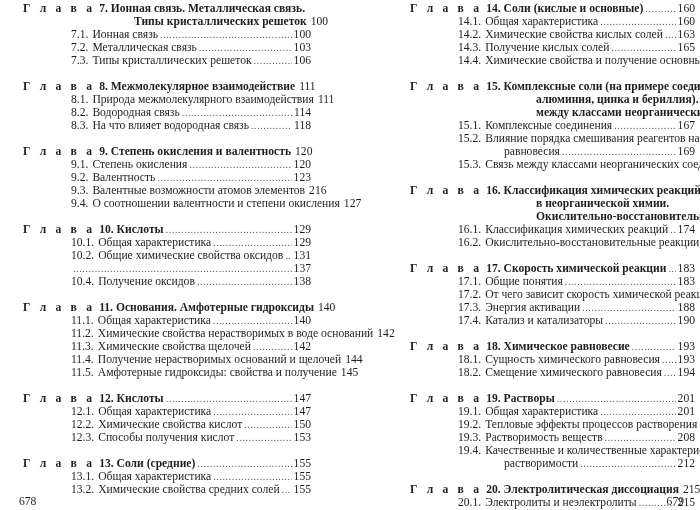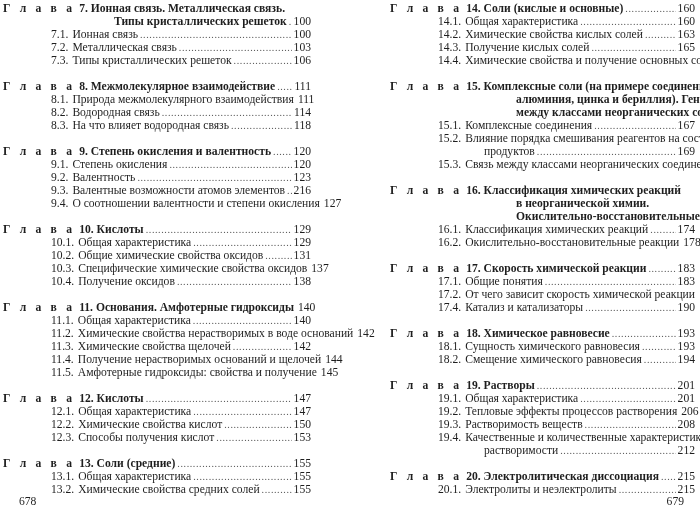--- a/index.html
+++ b/index.html
@@ -1,21 +1,21 @@
 <!DOCTYPE html>
 <html><head>
 <meta charset="utf-8">
 <style>
   html, body { margin:0; padding:0; background:#fff; }
   body { width:700px; height:510px; position:relative; overflow:hidden;
          font-family:"Liberation Serif", "DejaVu Serif", serif; color:#1e1e1e; font-size:11.6px; }
   .page { position:absolute; top:2px; }
   .page.left { left:3px; width:308px; }
   .page.right { left:390px; width:305px; }
-  .chapter { margin-bottom:13px; }
+  .chapter { margin-bottom:13px;margin-left:20px; }
   .line { display:flex; align-items:flex-end; height:13px; line-height:13px; white-space:nowrap; }
   .line .txt { flex:0 0 auto; }
   .line .dots { flex:1 1 auto; overflow:hidden; margin:0 2px; color:#555; letter-spacing:0.6px; font-size:10px; line-height:13px; }
   .line .dots::before { content:"................................................................................................................................................................"; }
   .line .pg { flex:0 0 auto; text-align:center; min-width:16px; }
   .line.nodots .dots { visibility:hidden; }
   .head .txt, .head .pg { font-weight:bold; }
   .head .pg { font-weight:normal; }
   .glava { letter-spacing:3.2px; font-weight:bold; margin-right:4px; }
   .title { font-weight:bold; }
@@ -117,21 +117,20 @@
         <span class="txt"><span class="num">10.1.</span><span>Общая характеристика</span></span>
         <span class="dots"></span>
         <span class="pg">129</span>
       </div>
       <div class="line sub">
         <span class="txt"><span class="num">10.2.</span><span>Общие химические свойства оксидов</span></span>
         <span class="dots"></span>
         <span class="pg">131</span>
       </div>
       <div class="line sub">
-        <span class="txt"><span class="num">10.3.</span><span>Специфические химические свойства оксидов</span></span>
         <span class="dots"></span>
         <span class="pg">137</span>
       </div>
       <div class="line sub">
         <span class="txt"><span class="num">10.4.</span><span>Получение оксидов</span></span>
         <span class="dots"></span>
         <span class="pg">138</span>
       </div>
     </div>
     <div class="chapter">
@@ -249,21 +248,21 @@
       <div class="line sub">
         <span class="txt"><span class="num">15.1.</span><span>Комплексные соединения</span></span>
         <span class="dots"></span>
         <span class="pg">167</span>
       </div>
       <div class="line sub nodots">
         <span class="txt"><span class="num">15.2.</span><span>Влияние порядка смешивания реагентов на состав</span></span>
         <span class="dots"></span>
       </div>
       <div class="line subcont">
-        <span class="txt"><span>продуктов</span></span>
+        <span class="txt"><span>равновесия</span></span>
         <span class="dots"></span>
         <span class="pg">169</span>
       </div>
       <div class="line sub">
         <span class="txt"><span class="num">15.3.</span><span>Связь между классами неорганических соединений</span></span>
         <span class="dots"></span>
       </div>
     </div>
     <div class="chapter">
       <div class="line head nodots">
@@ -297,20 +296,25 @@
       </div>
       <div class="line sub">
         <span class="txt"><span class="num">17.1.</span><span>Общие понятия</span></span>
         <span class="dots"></span>
         <span class="pg">183</span>
       </div>
       <div class="line sub">
         <span class="txt"><span class="num">17.2.</span><span>От чего зависит скорость химической реакции</span></span>
         <span class="dots"></span>
         <span class="pg">186</span>
+      </div>
+      <div class="line sub">
+        <span class="txt"><span class="num">17.3.</span><span>Энергия активации</span></span>
+        <span class="dots"></span>
+        <span class="pg">188</span>
       </div>
       <div class="line sub">
         <span class="txt"><span class="num">17.4.</span><span>Катализ и катализаторы</span></span>
         <span class="dots"></span>
         <span class="pg">190</span>
       </div>
     </div>
     <div class="chapter">
       <div class="line head">
         <span class="txt"><span class="glava">Г л а в а</span><span class="title">18.</span> <span class="title">Химическое равновесие</span></span>

